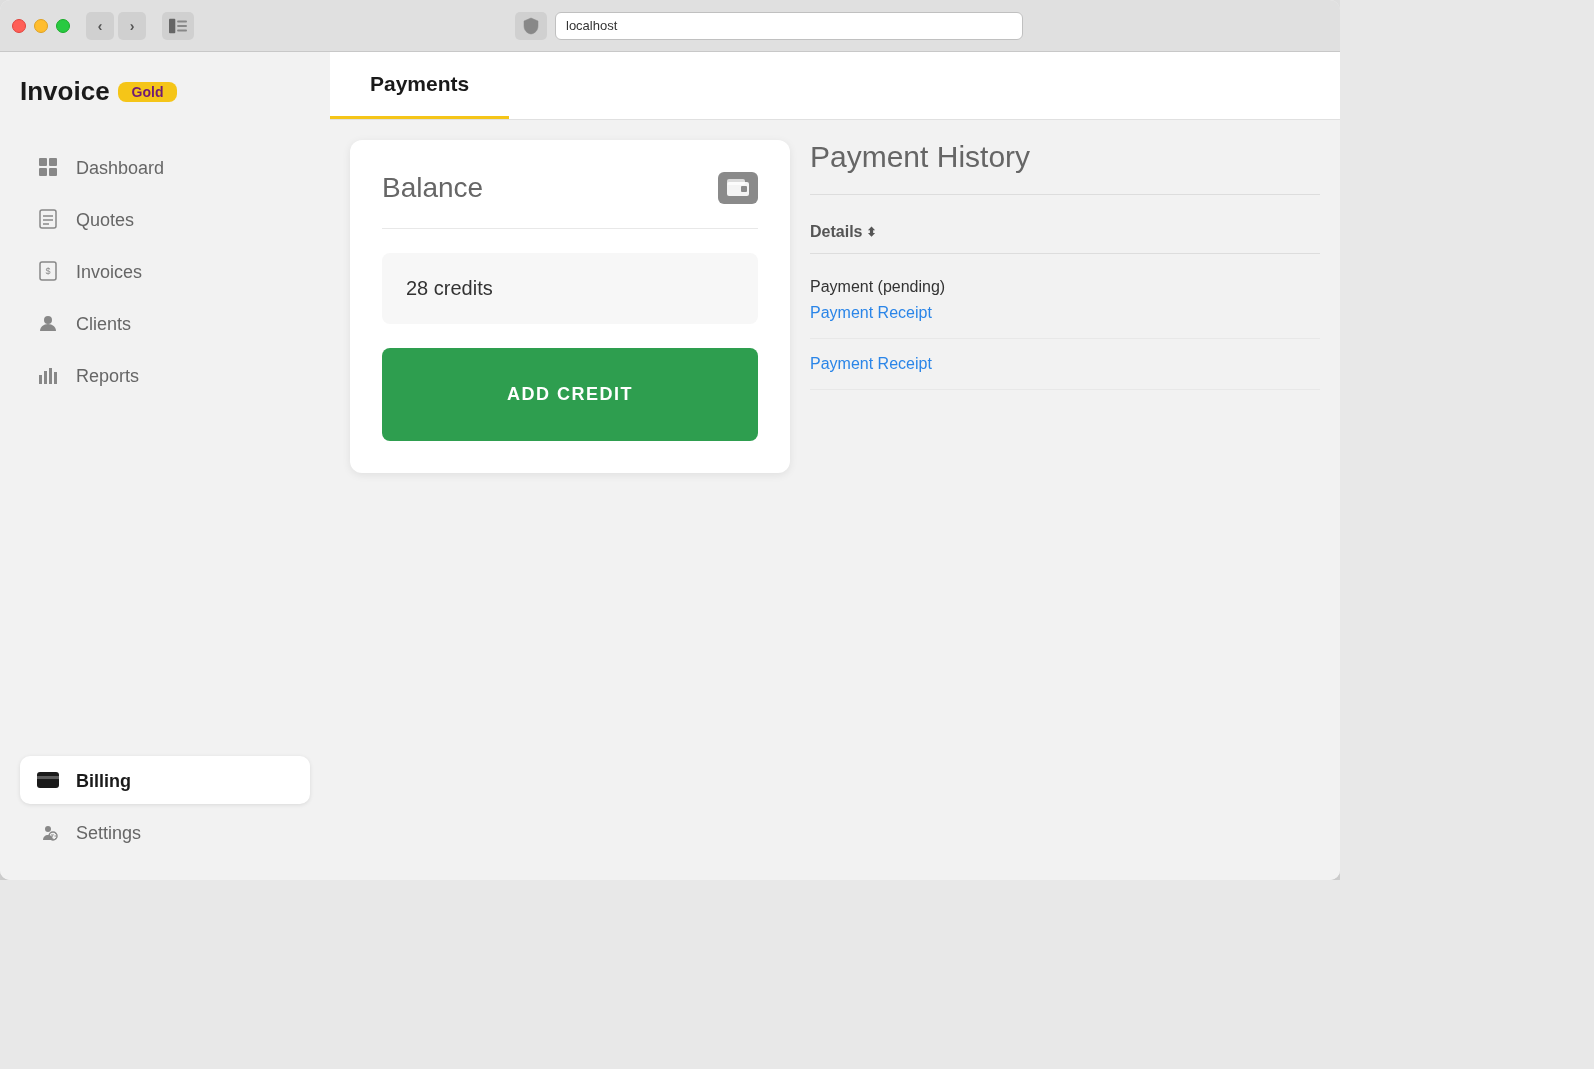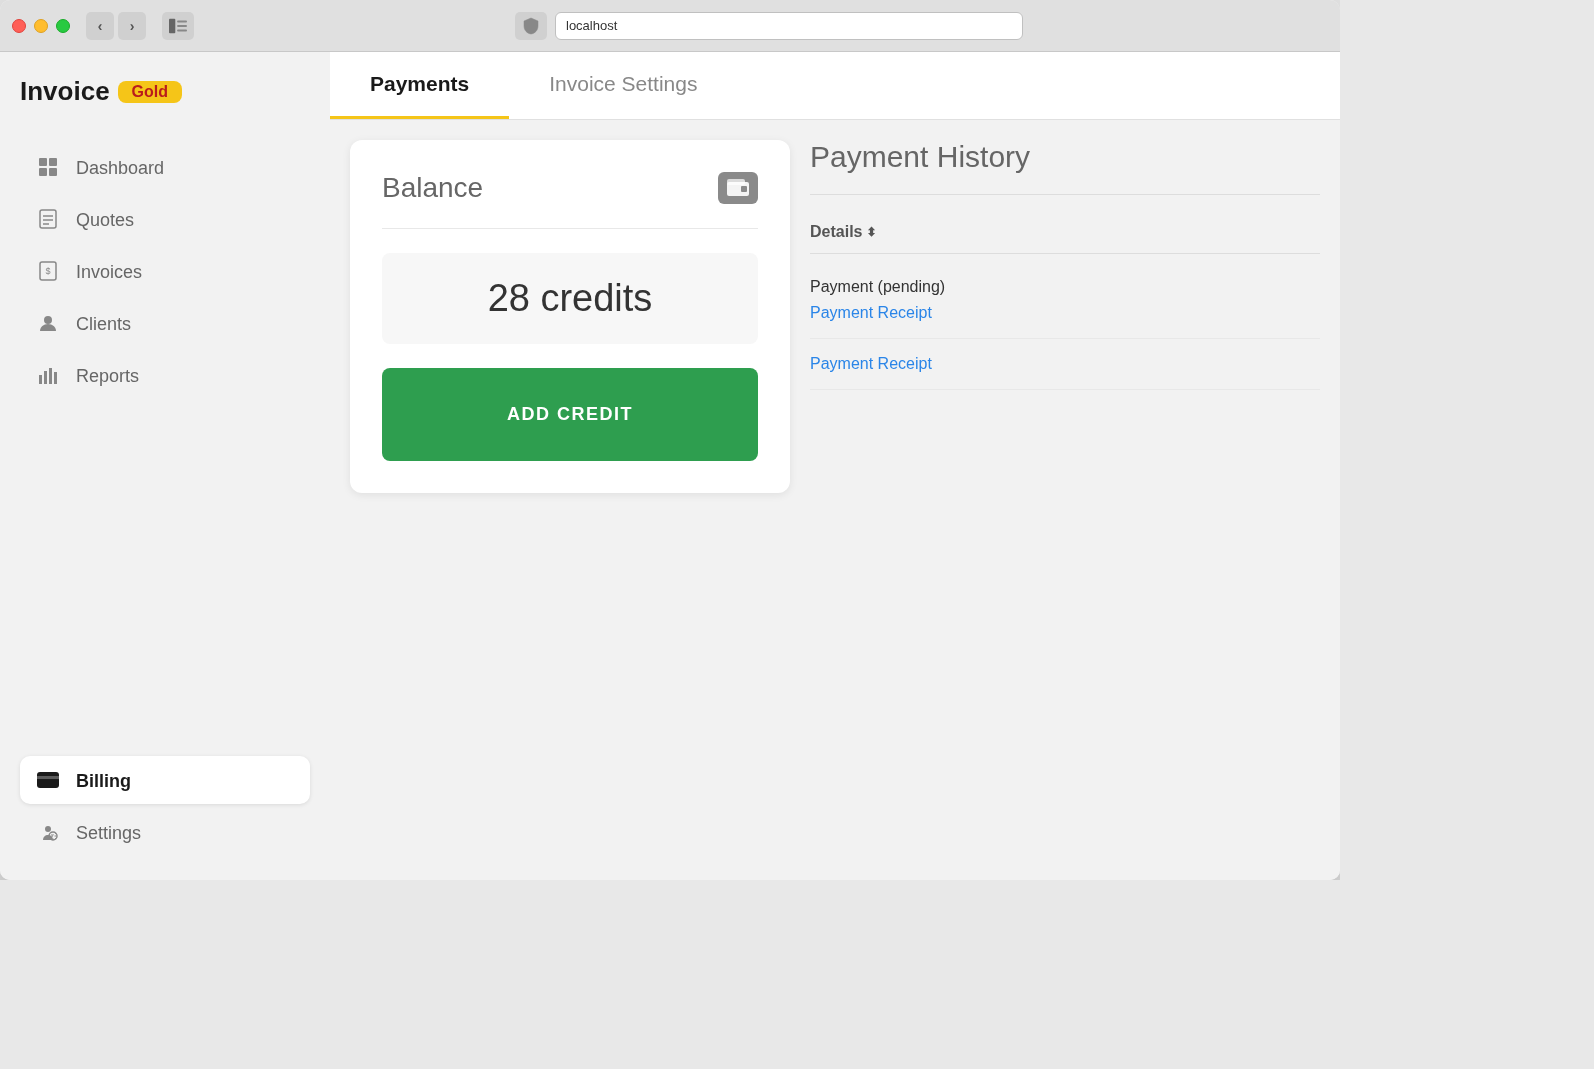--- a/index.html
+++ b/index.html
@@ -146,22 +146,22 @@
     }
 
     .logo-text {
       font-size: 26px;
       font-weight: 800;
       color: #1a1a1a;
     }
 
     .logo-badge {
       background: #f5c518;
-      color: #b91c1c;
-      font-size: 16px;
+      color: #701a75;
+      font-size: 14px;
       font-weight: 800;
       padding: 2px 14px;
       border-radius: 8px;
     }
 
     .nav-items {
       display: flex;
       flex-direction: column;
       gap: 4px;
       flex: 1;
@@ -283,22 +283,22 @@
     .balance-divider {
       height: 1px;
       background: #e8e8e8;
       margin-bottom: 24px;
     }
 
     .credits-display {
       background: #f7f7f7;
       border-radius: 8px;
       padding: 24px;
-      text-align: center;
-      font-size: 38px;
+      text-align: left;
+      font-size: 20px;
       font-weight: 500;
       color: #333;
       margin-bottom: 24px;
     }
 
     .add-credit-btn {
       background: #2e9e4f;
       color: #fff;
       font-size: 18px;
       font-weight: 700;
@@ -497,23 +497,20 @@
         </div>
       </div>
     </div>
 
     <div class="main-content">
 
       <div class="tabs">
         <div class="tab active">
           <span>Payments</span>
         </div>
-        <div class="tab">
-          <span>Invoice Settings</span>
-        </div>
       </div>
 
       <div class="panels">
 
         <div class="balance-panel">
           <div class="balance-card">
             <div class="balance-header">
               <span class="balance-title">Balance</span>
               <div class="wallet-icon">
                 <svg width="22" height="18" viewBox="0 0 22 18" fill="white">

